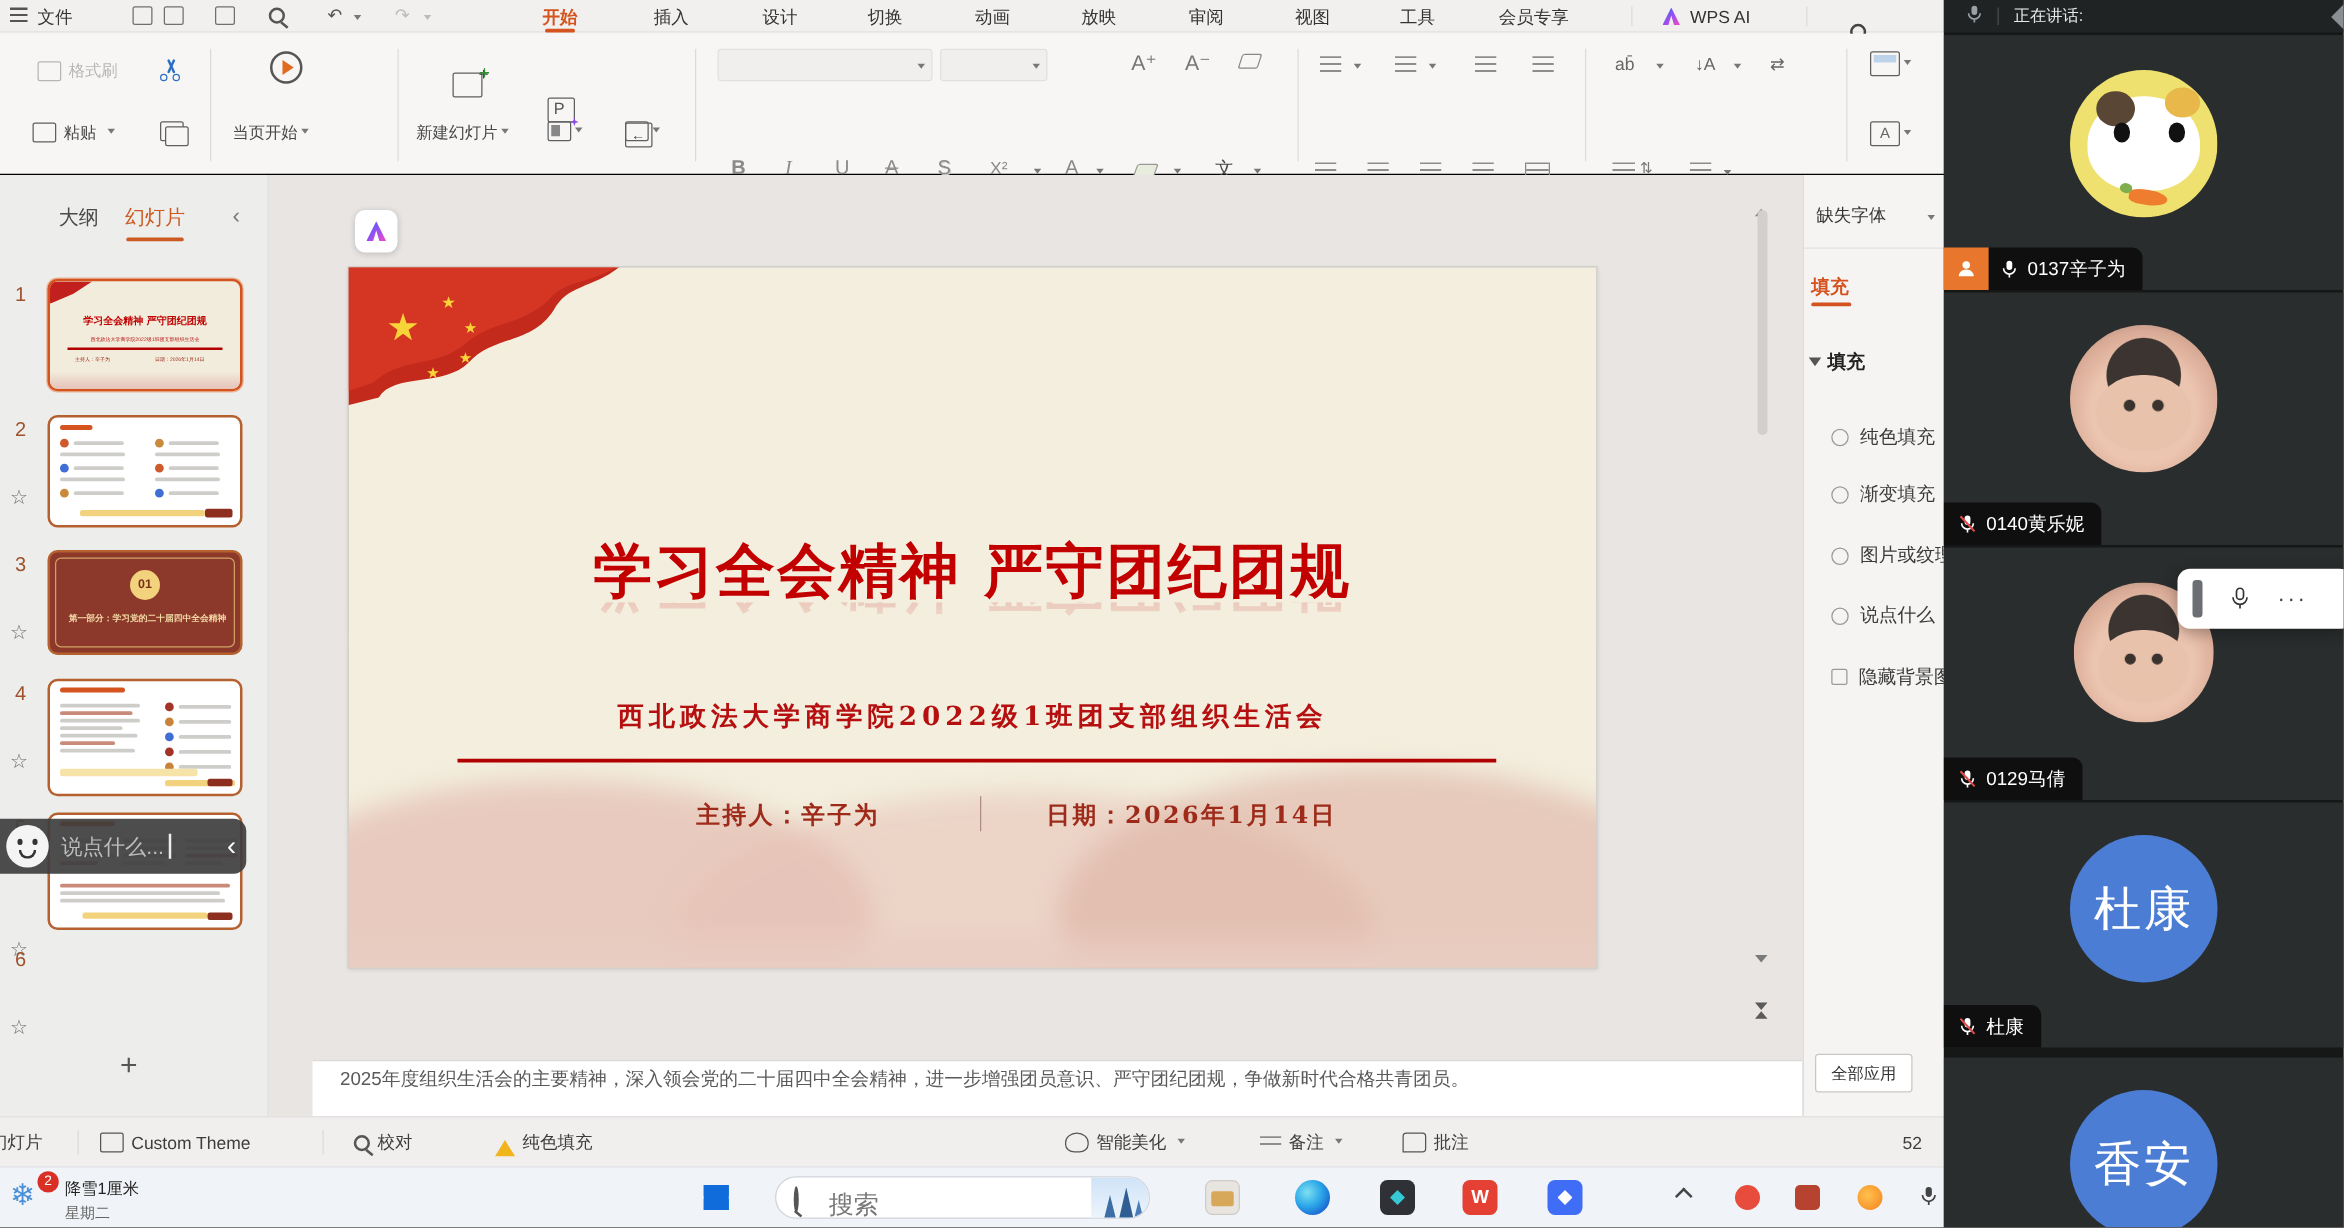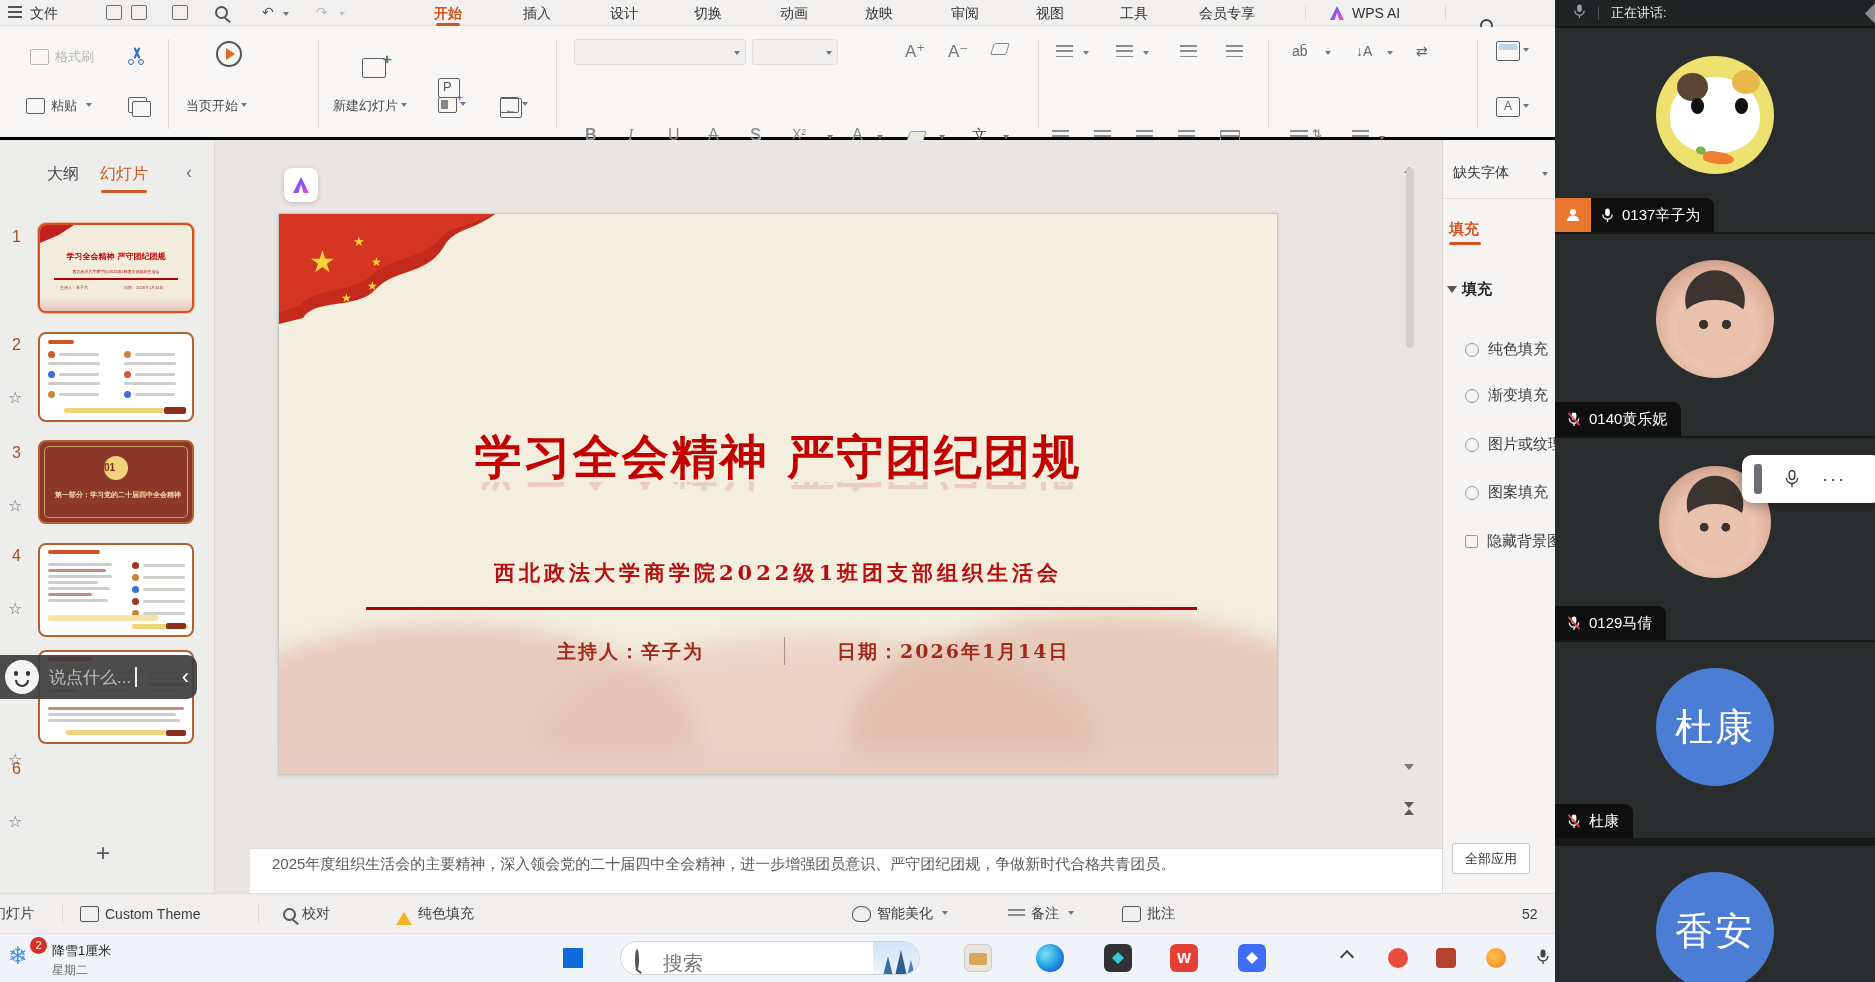--- a/index.html
+++ b/index.html
@@ -12,21 +12,21 @@
   .caret.sm{border-width:3px;border-top-width:4px}
   
   #titlebar{position:absolute;left:0;top:0;width:1555px;height:26px;background:#f2f0ee;border-bottom:1px solid #e3e1df;font-size:14px;color:#333}
   #titlebar .tab{position:absolute;top:3px;height:20px;line-height:20px;cursor:default}
   #titlebar .tab.active{color:#d4531e;font-weight:bold}
   #titlebar .tab.active::after{content:"";position:absolute;left:2px;right:2px;bottom:-3px;height:3px;background:#d4531e;border-radius:2px}
   .mi{position:absolute;top:5px;width:16px;height:15px;border:1.4px solid #6f6f6f;border-radius:2px}
   .uarr{position:absolute;top:4px;font-size:14px;color:#555}
   .uarr.ghost{color:#bbb}
   
-  #ribbon{position:absolute;left:0;top:27px;width:1835px;height:113px;background:#f7f6f5;border-bottom:3px solid #000000;color:#444}
+  #ribbon{position:absolute;left:0;top:27px;width:1835px;height:113px;background:#f7f6f5;border-bottom:1px solid #000000;color:#444}
   #ribbon .lbl{font-size:13px;color:#474747}
   #ribbon .ghosttxt{color:#b8b6b4}
   .rbtn{position:absolute;display:flex;align-items:center}
   .ic-lines{width:17px;height:13px;background:repeating-linear-gradient(to bottom,#8d8d8d 0 1.6px,transparent 1.6px 5.4px)}
   .ic-box{width:19px;height:16px;border:1.5px solid #5f5f5f;border-radius:2px;position:relative}
   .combo{position:absolute;height:26px;background:#f1efee;border:1px solid #e2e0de;border-radius:3px}
   .combo .caret{position:absolute;right:5px;top:11px}
   .flet{position:absolute;top:99px;font-size:16px;color:#8a8a8a}
   .scis{position:absolute;width:18px;height:18px}
   .scis::before,.scis::after{content:"";position:absolute;left:8px;top:0;width:2px;height:12px;background:#2d6fc4;border-radius:1px}
@@ -38,21 +38,21 @@
   #sidebar .stab{position:absolute;top:24px;font-size:16px;color:#4a4a4a}
   #sidebar .stab.active{color:#cc5a22}
   #sidebar .stab.active::after{content:"";position:absolute;left:1px;right:1px;bottom:-8px;height:3px;background:#cc5a22;border-radius:2px}
   .thumb{position:absolute;left:38px;width:156px;border-radius:8px;border:2px solid #b5602f;overflow:hidden;background:#fff}
   .thumb.sel{border:2.5px solid #d4531e;box-shadow:0 0 0 1px #e8b79b}
   .snum{position:absolute;left:12px;font-size:16px;color:#a0522d}
   .sstar{position:absolute;left:8px;font-size:16px;color:#6f6f6f}
   .mb{height:3px;background:#cfcdca;border-radius:1.5px;margin:3px 0}
   .mb.r{background:#c98a7a}
   .md{width:7px;height:7px;border-radius:50%;flex:none}
-  .goldcirc{position:absolute;left:50%;transform:translateX(-50%);width:24px;height:24px;background:#f2d27c;border-radius:50%;color:#7a3018;font-weight:bold;font-size:10px;text-align:left;line-height:24px}
+  .goldcirc{position:absolute;left:50%;transform:translateX(-50%);width:24px;height:24px;background:#f2d27c;border-radius:50%;color:#7a3018;font-weight:bold;font-size:10px;text-align:center;line-height:24px}
   .redthumb{background:#8c392b}
   .redthumb::after{content:"";position:absolute;left:4px;top:4px;right:4px;bottom:4px;border:1px solid #cfa263;border-radius:5px}
   
   #canvas{position:absolute;left:215px;top:140px;width:1227px;height:753px;background:#e8e5e3}
   #slide{position:absolute;left:63px;top:73px;width:1000px;height:562px;background:#f3eede;border:1px solid #cac8c5;box-shadow:0 1px 4px rgba(0,0,0,.12);overflow:hidden}
   #slide .mountain{position:absolute;border-radius:50%;filter:blur(10px);opacity:.55}
   .slide-title{position:absolute;left:0;width:100%;text-align:center;font-family:"DejaVu Serif","Liberation Serif",serif;font-weight:bold;color:#c30000;font-size:47px;letter-spacing:2px}
   .mirrorwrap{position:absolute;left:0;top:268px;width:100%;height:36px;overflow:hidden;opacity:.20}
   .mirrorwrap .slide-title{top:-46px;transform:scaleY(-1)}
   .mirrorfade{position:absolute;left:0;top:268px;width:100%;height:36px;background:linear-gradient(to bottom,rgba(243,238,222,.25),#f3eede 92%)}
@@ -464,21 +464,21 @@
     <div class="fillrow" style="top:246px">
         <span class="radio"></span>
         <span>渐变填充</span>
       </div>
     <div class="fillrow" style="top:295px">
         <span class="radio"></span>
         <span>图片或纹理填充</span>
       </div>
     <div class="fillrow" style="top:343px">
         <span class="radio"></span>
-        <span>图案填充</span>
+        <span>说点什么</span>
       </div>
     <div class="fillrow" style="top:392px">
         <span class="chk"></span>
         <span>隐藏背景图形</span>
       </div>
     <div class="abs" style="left:9px;top:703px;width:78px;height:31px;background:#fff;border:1px solid #c9c7c5;border-radius:3px;font-size:13px;color:#333;text-align:center;line-height:29px">全部应用</div>
   </div>
 
   <div id="statusbar">
     <div class="it" style="left:-8px">

